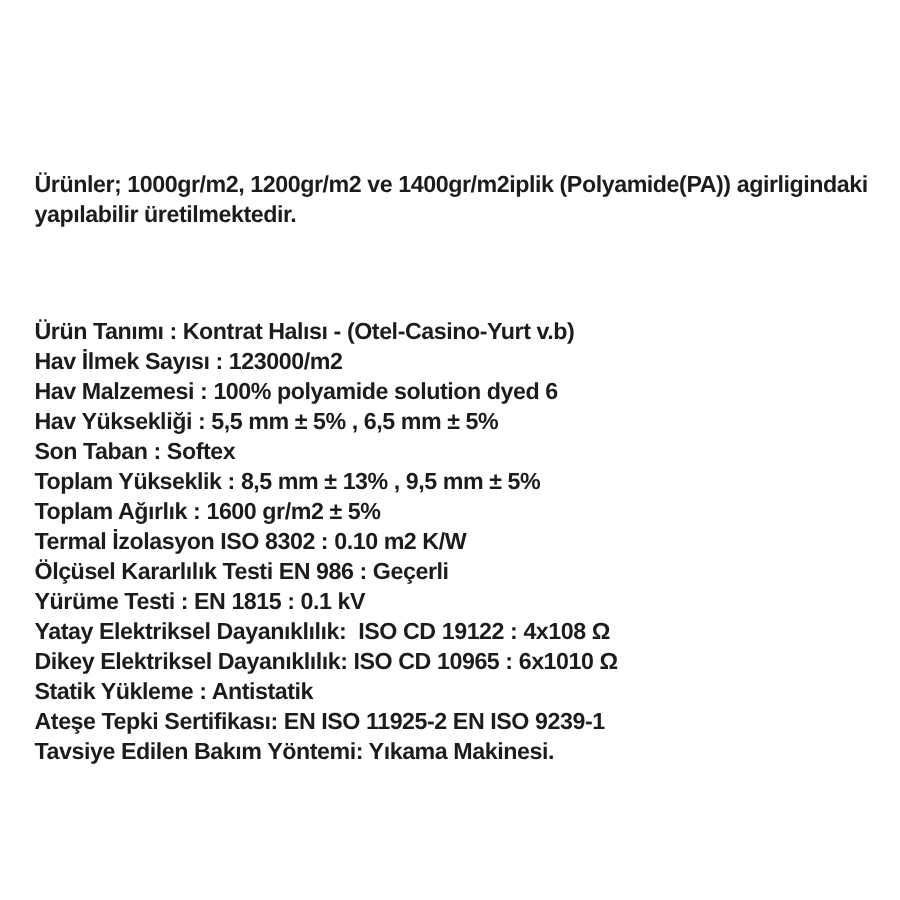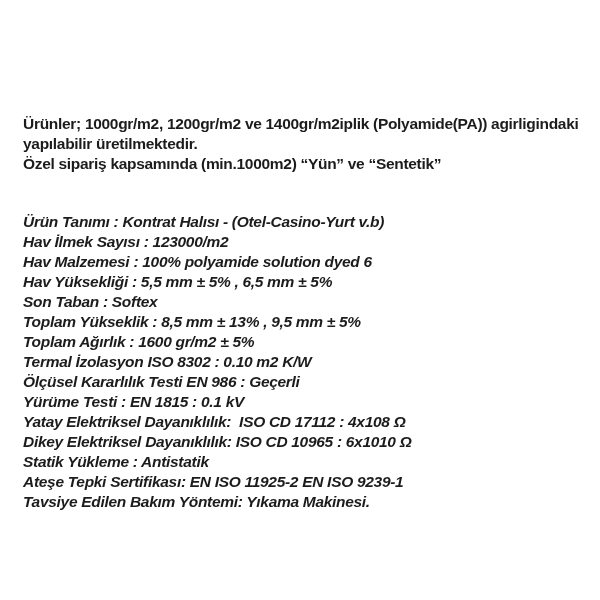--- a/index.html
+++ b/index.html
@@ -34,45 +34,43 @@
     position: absolute;
     left: 23px;
     top: 114px;
     right: 4px;
   }
   .specs-block {
     position: absolute;
     left: 23px;
     top: 212px;
     right: 4px;
-    font-style: italic;
   }
 </style>
 </head>
 <body>
 
 <div class="doc">
 
   <div class="intro-block">
     <div class="textline">Ürünler; 1000gr/m2, 1200gr/m2 ve 1400gr/m2iplik (Polyamide(PA)) agirligindaki</div>
     <div class="textline">yapılabilir üretilmektedir.</div>
-    <div class="textline">Özel sipariş kapsamında (min.1000m2) “Yün” ve “Sentetik”</div>
   </div>
 
   <div class="specs-block">
     <div class="textline">Ürün Tanımı : Kontrat Halısı - (Otel-Casino-Yurt v.b)</div>
     <div class="textline">Hav İlmek Sayısı : 123000/m2</div>
     <div class="textline">Hav Malzemesi : 100% polyamide solution dyed 6</div>
     <div class="textline">Hav Yüksekliği : 5,5 mm ± 5% , 6,5 mm ± 5%</div>
     <div class="textline">Son Taban : Softex</div>
     <div class="textline">Toplam Yükseklik : 8,5 mm ± 13% , 9,5 mm ± 5%</div>
     <div class="textline">Toplam Ağırlık : 1600 gr/m2 ± 5%</div>
     <div class="textline">Termal İzolasyon ISO 8302 : 0.10 m2 K/W</div>
     <div class="textline">Ölçüsel Kararlılık Testi EN 986 : Geçerli</div>
     <div class="textline">Yürüme Testi : EN 1815 : 0.1 kV</div>
-    <div class="textline">Yatay Elektriksel Dayanıklılık:  ISO CD 17112 : 4x108 Ω</div>
+    <div class="textline">Yatay Elektriksel Dayanıklılık:  ISO CD 19122 : 4x108 Ω</div>
     <div class="textline">Dikey Elektriksel Dayanıklılık: ISO CD 10965 : 6x1010 Ω</div>
     <div class="textline">Statik Yükleme : Antistatik</div>
     <div class="textline">Ateşe Tepki Sertifikası: EN ISO 11925-2 EN ISO 9239-1</div>
     <div class="textline">Tavsiye Edilen Bakım Yöntemi: Yıkama Makinesi.</div>
   </div>
 
 </div>
 
 </body></html>

